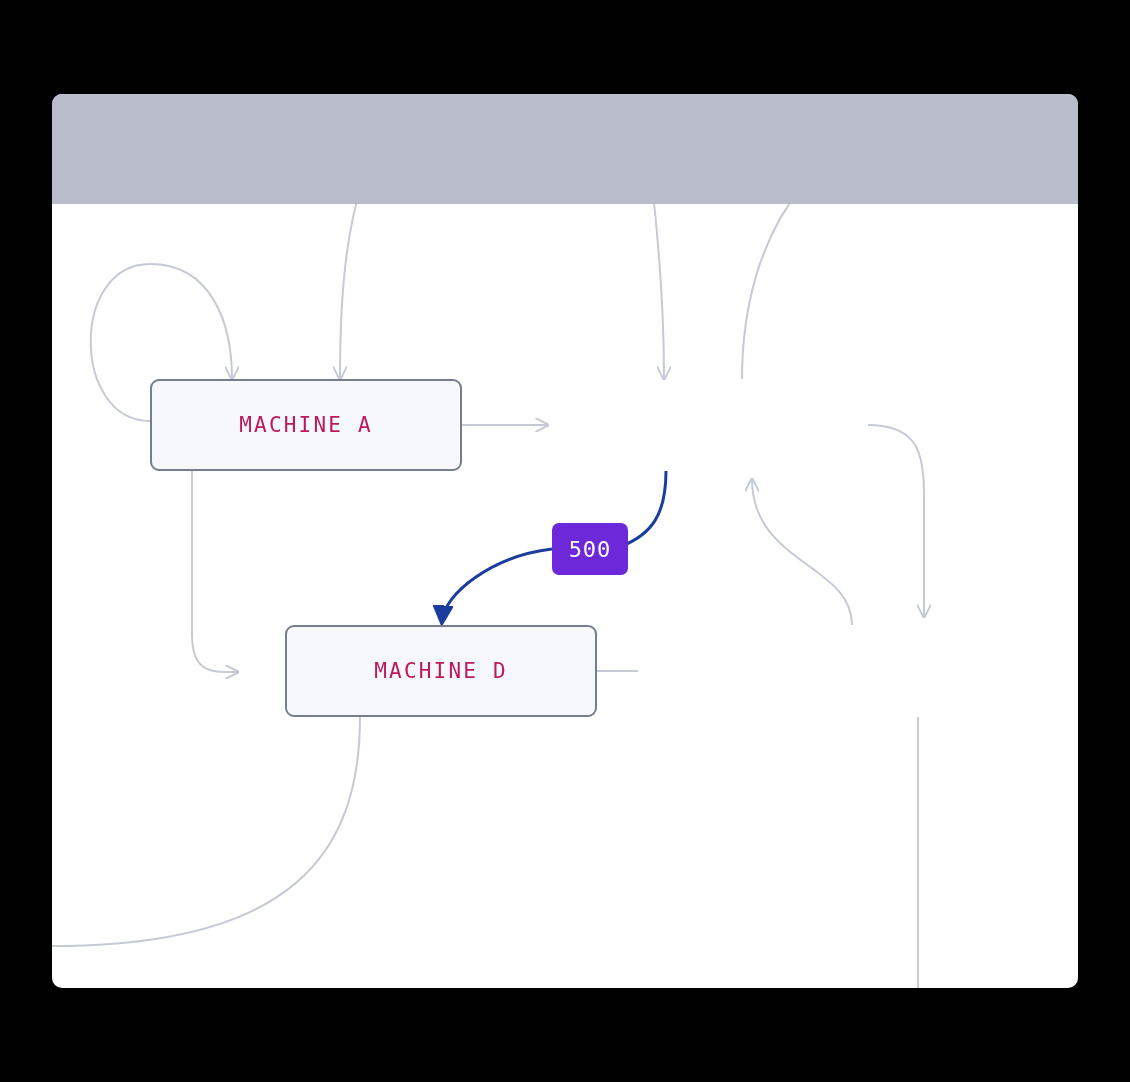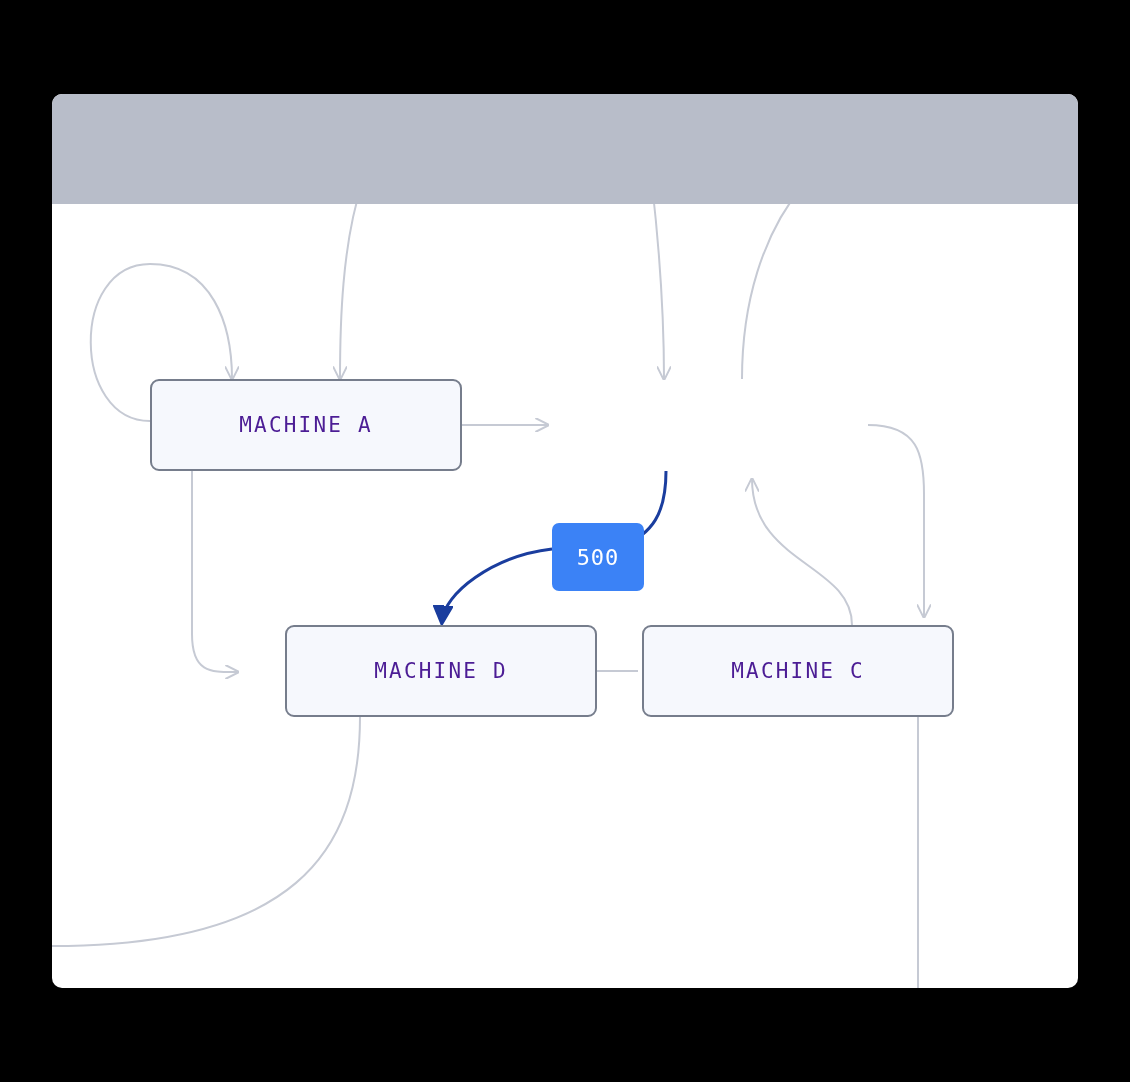--- a/index.html
+++ b/index.html
@@ -64,32 +64,32 @@
     border-radius: 9px;
     z-index: 3;
     display: flex;
     align-items: center;
     justify-content: center;
   }
   .node-label {
     font-family: "DejaVu Sans Mono", "Liberation Mono", monospace;
     font-size: 21px;
     letter-spacing: 2.2px;
-    color: #4c1d95;
+    color: #be185d;
     white-space: nowrap;
   }
   .edge-badge {
     position: absolute;
     z-index: 4;
-    background: #3b82f6;
+    background: #6d28d9;
     border-radius: 7px;
     display: flex;
     align-items: center;
     justify-content: center;
-    padding: 8px;
+    padding: 0;
   }
   .edge-badge-label {
     font-family: "DejaVu Sans Mono", "Liberation Mono", monospace;
     font-size: 22px;
     letter-spacing: 1px;
     color: #ffffff;
     white-space: nowrap;
   }
 </style>
 </head>
@@ -145,22 +145,19 @@
 
     <div class="node" style="left:98px; top:285px; width:312px; height:92px;">
       <span class="node-label">MACHINE A</span>
     </div>
 
 
     <div class="node" style="left:194px; top:531px; width:312px; height:92px;margin-left:39px;">
       <span class="node-label">MACHINE D</span>
     </div>
 
-    <div class="node" style="left:590px; top:531px; width:312px; height:92px;">
-      <span class="node-label">MACHINE C</span>
-    </div>
 
     <div class="edge-badge" style="left:500px; top:429px; width:76px; height:52px;">
       <span class="edge-badge-label">500</span>
     </div>
 
   </div>
 </div>
 
 </body></html>

